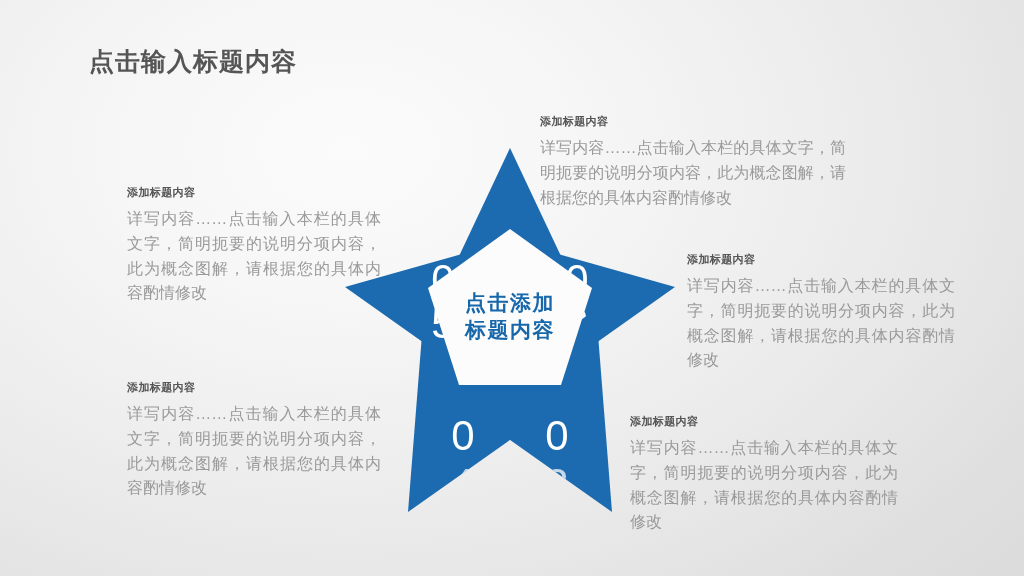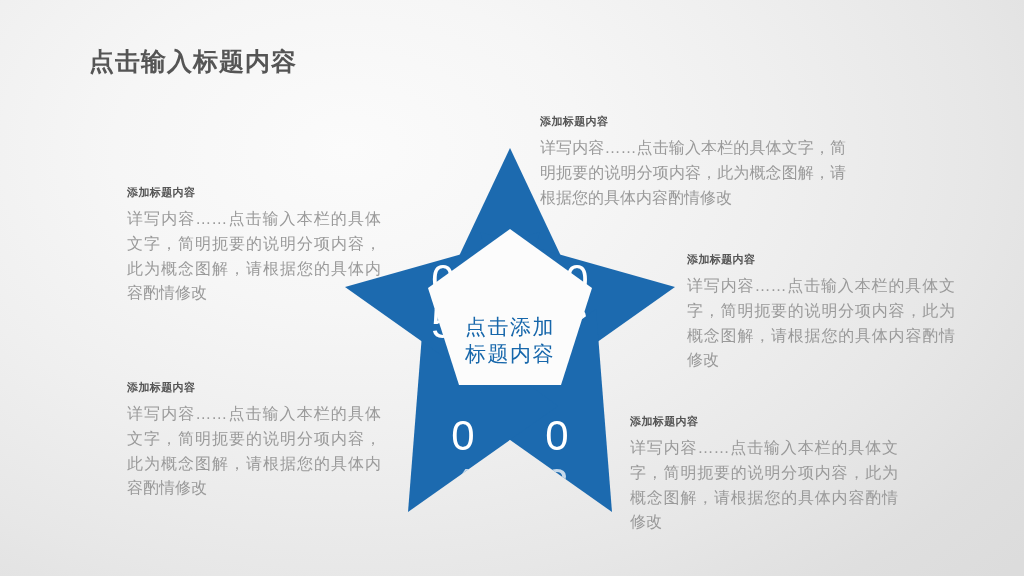--- a/index.html
+++ b/index.html
@@ -100,26 +100,26 @@
     display: block;
     width: 330px;
     height: 372px;
     overflow: visible;
   }
 
   
   #star-center-label {
     position: absolute;
     left: 425px;
-    top: 314px;
+    top: 290px;
     width: 170px;
     text-align: center;
     color: #1767ab;
     font-size: 21px;
-    font-weight: normal;
+    font-weight: bold;
     line-height: 1.28;
     letter-spacing: 1.5px;
     pointer-events: none;
   }
   #star-center-label div { white-space: nowrap; }
 </style>
 </head>
 <body>
 
 <div id="slide">

